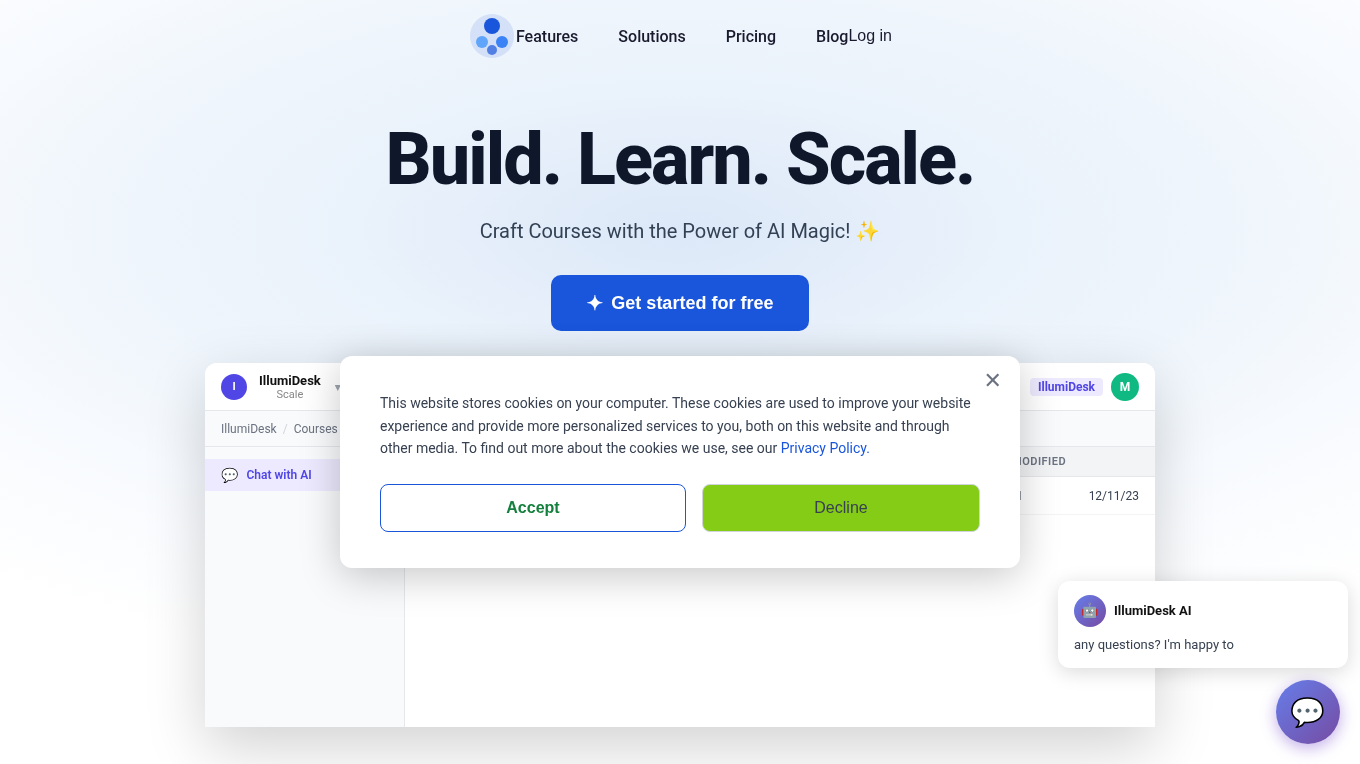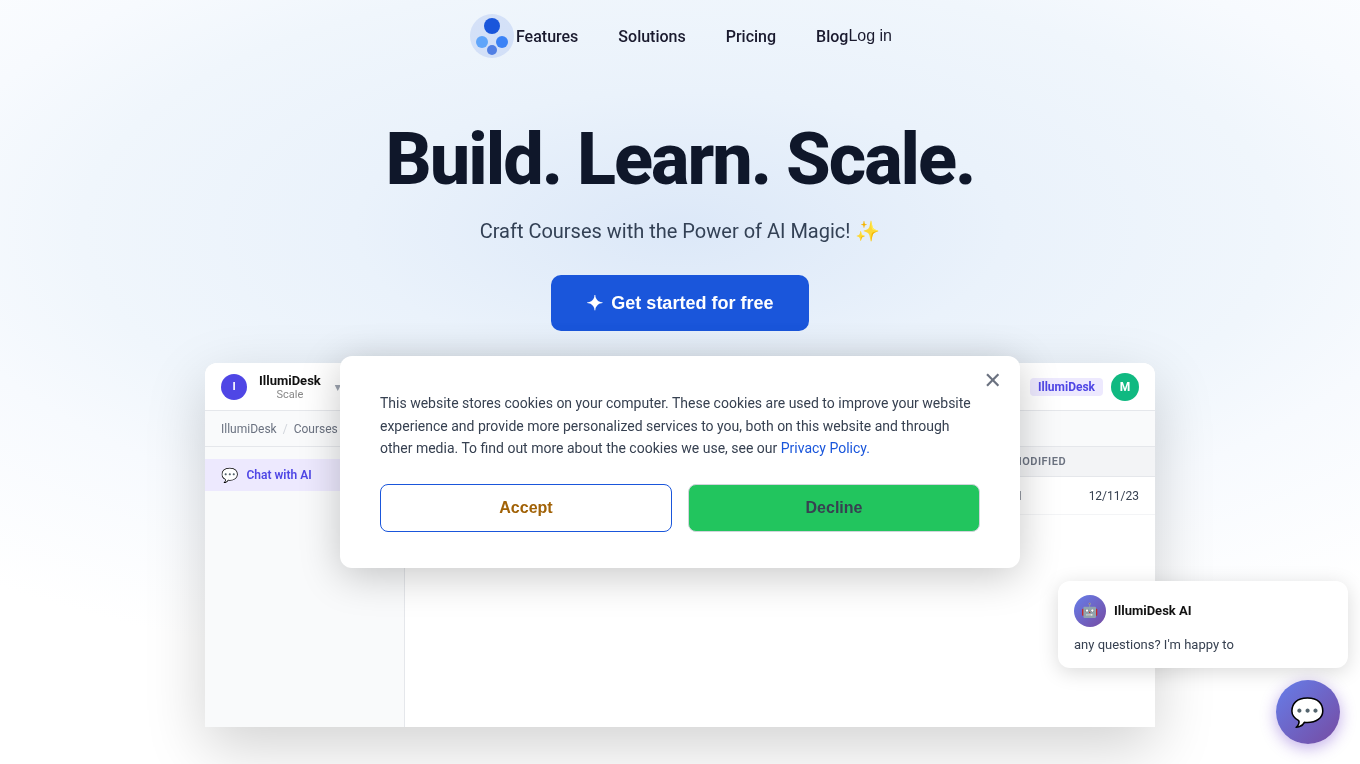--- a/index.html
+++ b/index.html
@@ -349,37 +349,36 @@
     .cookie-actions {
       display: flex;
       gap: 16px;
       margin-top: 24px;
     }
 
     .btn-accept {
       flex: 1;
       background: #fff;
       border: 1.5px solid #1a56db;
-      color: #a16207;
+      color: #15803d;
       border-radius: 8px;
       padding: 14px;
       font-size: 16px;
       font-weight: 600;
       cursor: pointer;
     }
 
     .btn-decline {
       flex: 1;
-      background: #22c55e;
+      background: #84cc16;
       border: 1.5px solid #d1d5db;
       color: #374151;
       border-radius: 8px;
-      padding: 14px;
       font-size: 16px;
-      font-weight: 700;
+      font-weight: 400;
       cursor: pointer;
     }
 
     
     .chat-widget {
       position: absolute;
       bottom: 20px;
       right: 20px;
       z-index: 60;
       width: 64px;

